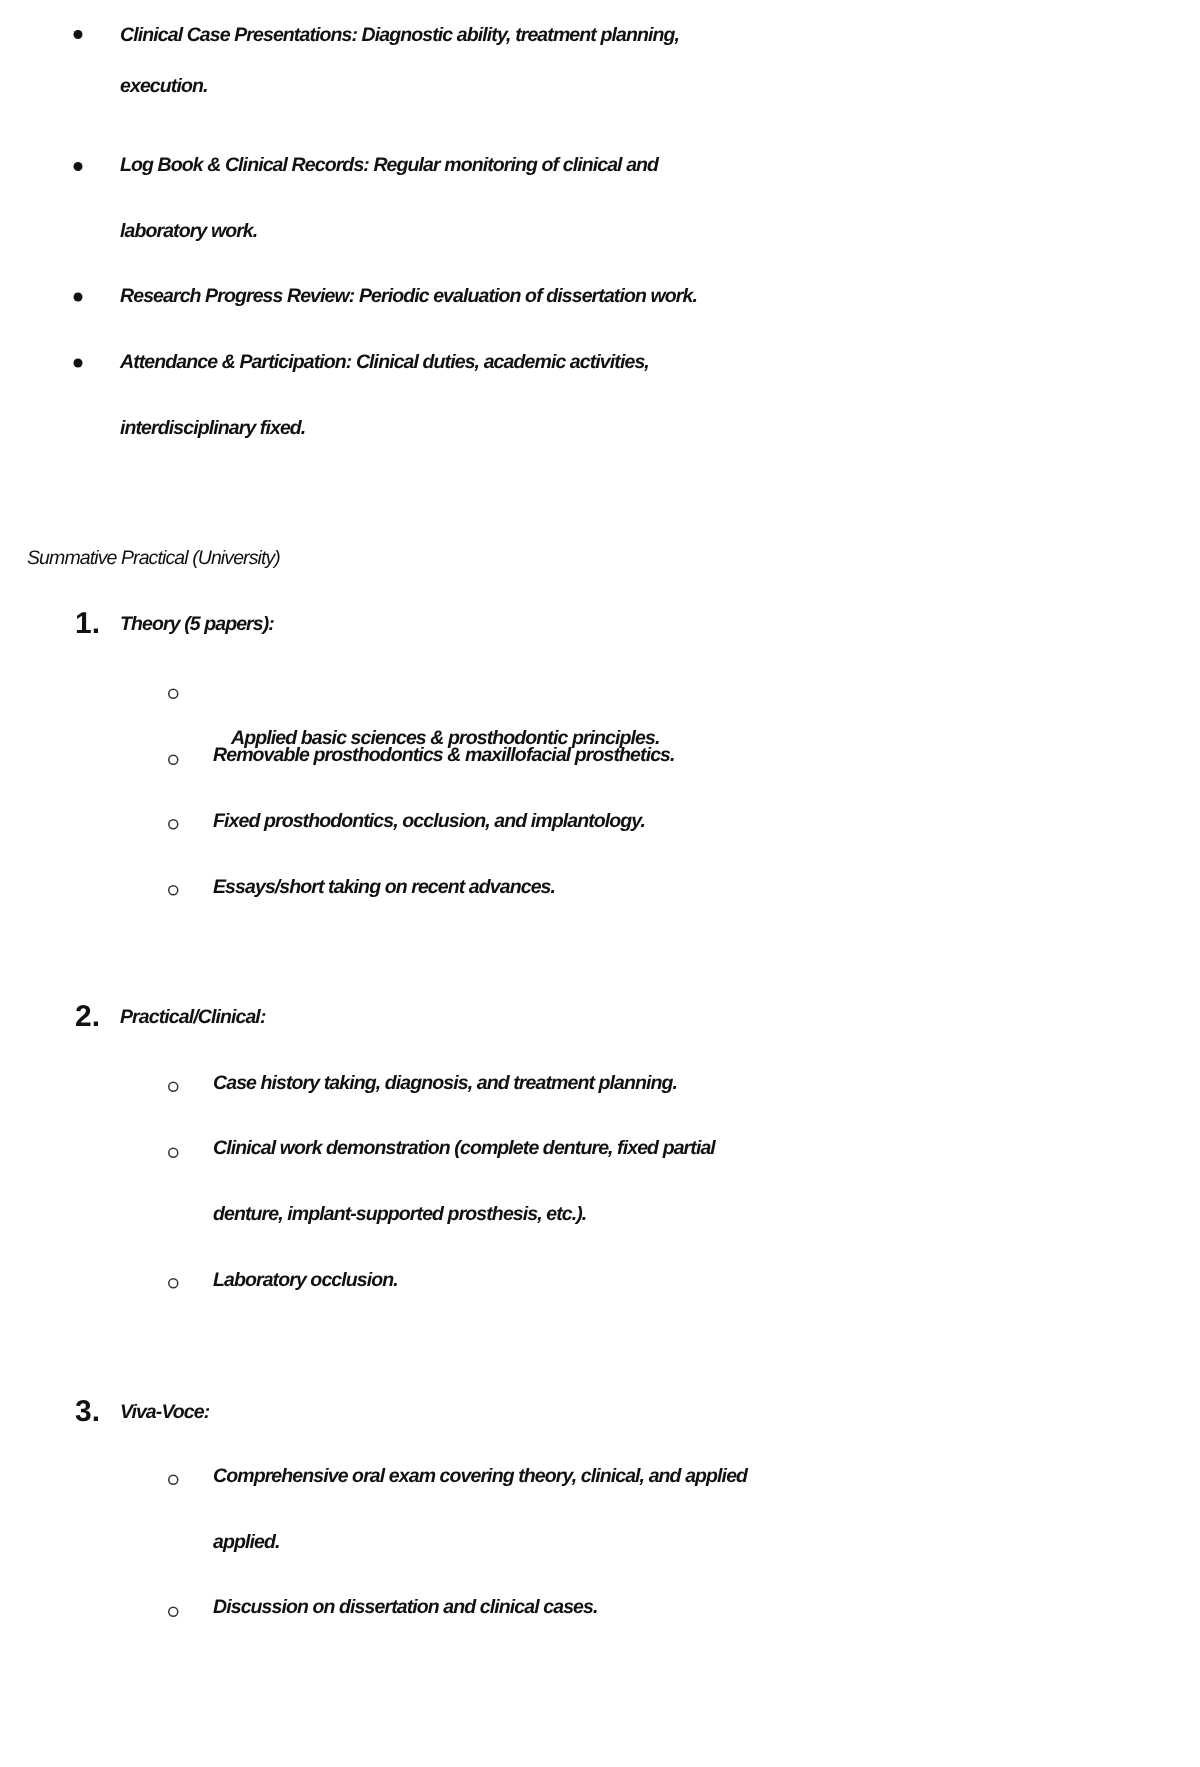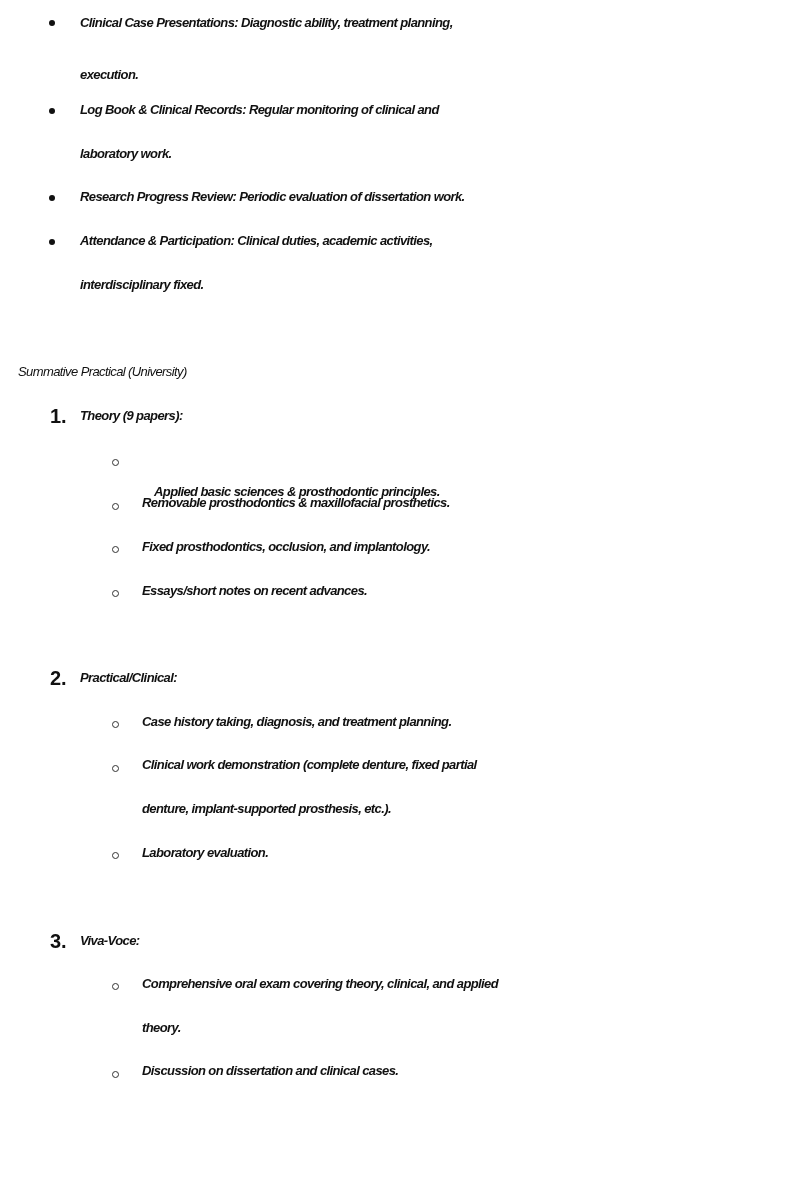--- a/index.html
+++ b/index.html
@@ -31,66 +31,66 @@
     position: absolute; font-size: 20px; font-weight: bold; line-height: 26px;
   }
 </style>
 </head>
 <body>
 
 <div class="doc">
 
   <span class="bullet-dot" style="left:49px; top:20px;"></span>
   <div class="line" style="left:80px; top:10px;">Clinical Case Presentations: Diagnostic ability, treatment planning,</div>
-  <div class="line" style="left:80px; top:62px;">execution.</div>
+  <div class="line" style="left:80px; top:44px;">execution.</div>
 
   <span class="bullet-dot" style="left:49px; top:108px;"></span>
   <div class="line" style="left:80px; top:97px;">Log Book &amp; Clinical Records: Regular monitoring of clinical and</div>
   <div class="line" style="left:80px; top:141px;">laboratory work.</div>
 
   <span class="bullet-dot" style="left:49px; top:195px;"></span>
   <div class="line" style="left:80px; top:184px;">Research Progress Review: Periodic evaluation of dissertation work.</div>
 
   <span class="bullet-dot" style="left:49px; top:239px;"></span>
   <div class="line" style="left:80px; top:228px;">Attendance &amp; Participation: Clinical duties, academic activities,</div>
   <div class="line" style="left:80px; top:272px;">interdisciplinary fixed.</div>
 
   <div class="line heading" style="left:18px; top:359px;">Summative Practical (University)</div>
 
   <div class="num" style="left:50px; top:403px;">1.</div>
-  <div class="line" style="left:80px; top:403px;">Theory (9 papers):</div>
+  <div class="line" style="left:80px; top:403px;">Theory (5 papers):</div>
 
   <span class="bullet-circle" style="left:112px; top:459px;"></span>
   <div class="line" style="left:154px; top:447px;margin-top:32px;">Applied basic sciences &amp; prosthodontic principles.</div>
 
   <span class="bullet-circle" style="left:112px; top:503px;"></span>
   <div class="line" style="left:142px; top:490px;">Removable prosthodontics &amp; maxillofacial prosthetics.</div>
 
   <span class="bullet-circle" style="left:112px; top:546px;"></span>
   <div class="line" style="left:142px; top:534px;">Fixed prosthodontics, occlusion, and implantology.</div>
 
   <span class="bullet-circle" style="left:112px; top:590px;"></span>
-  <div class="line" style="left:142px; top:578px;">Essays/short notes on recent advances.</div>
+  <div class="line" style="left:142px; top:578px;">Essays/short taking on recent advances.</div>
 
   <div class="num" style="left:50px; top:665px;">2.</div>
   <div class="line" style="left:80px; top:665px;">Practical/Clinical:</div>
 
   <span class="bullet-circle" style="left:112px; top:721px;"></span>
   <div class="line" style="left:142px; top:709px;">Case history taking, diagnosis, and treatment planning.</div>
 
   <span class="bullet-circle" style="left:112px; top:765px;"></span>
   <div class="line" style="left:142px; top:752px;text-align:right;">Clinical work demonstration (complete denture, fixed partial</div>
   <div class="line" style="left:142px; top:796px;">denture, implant-supported prosthesis, etc.).</div>
 
   <span class="bullet-circle" style="left:112px; top:852px;"></span>
-  <div class="line" style="left:142px; top:840px;">Laboratory evaluation.</div>
+  <div class="line" style="left:142px; top:840px;">Laboratory occlusion.</div>
 
   <div class="num" style="left:50px; top:928px;">3.</div>
   <div class="line" style="left:80px; top:928px;">Viva-Voce:</div>
 
   <span class="bullet-circle" style="left:112px; top:983px;"></span>
   <div class="line" style="left:142px; top:971px;">Comprehensive oral exam covering theory, clinical, and applied</div>
-  <div class="line" style="left:142px; top:1015px;">theory.</div>
+  <div class="line" style="left:142px; top:1015px;">applied.</div>
 
   <span class="bullet-circle" style="left:112px; top:1071px;"></span>
   <div class="line" style="left:142px; top:1058px;">Discussion on dissertation and clinical cases.</div>
 
 </div>
 
 </body></html>

